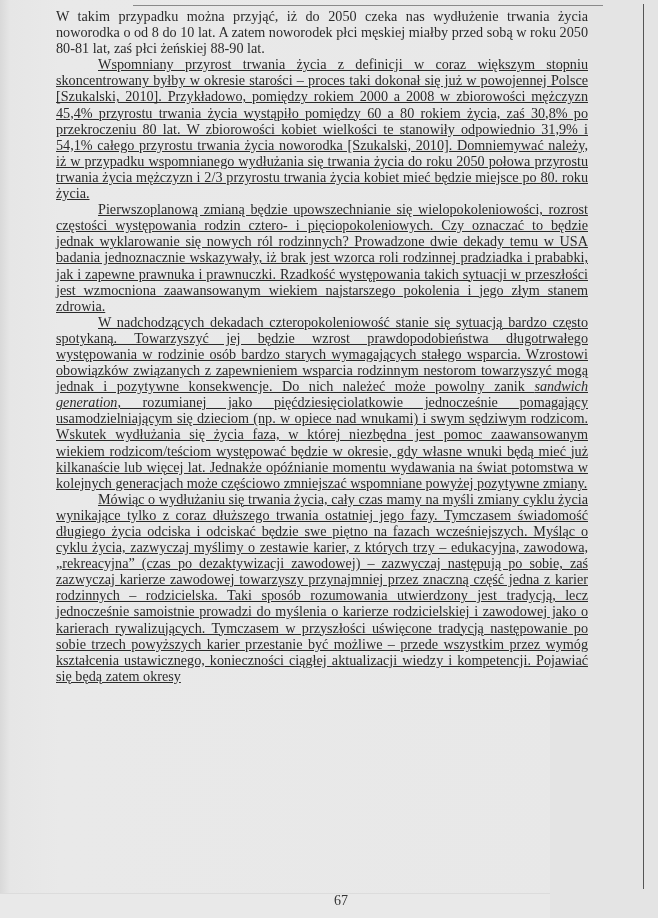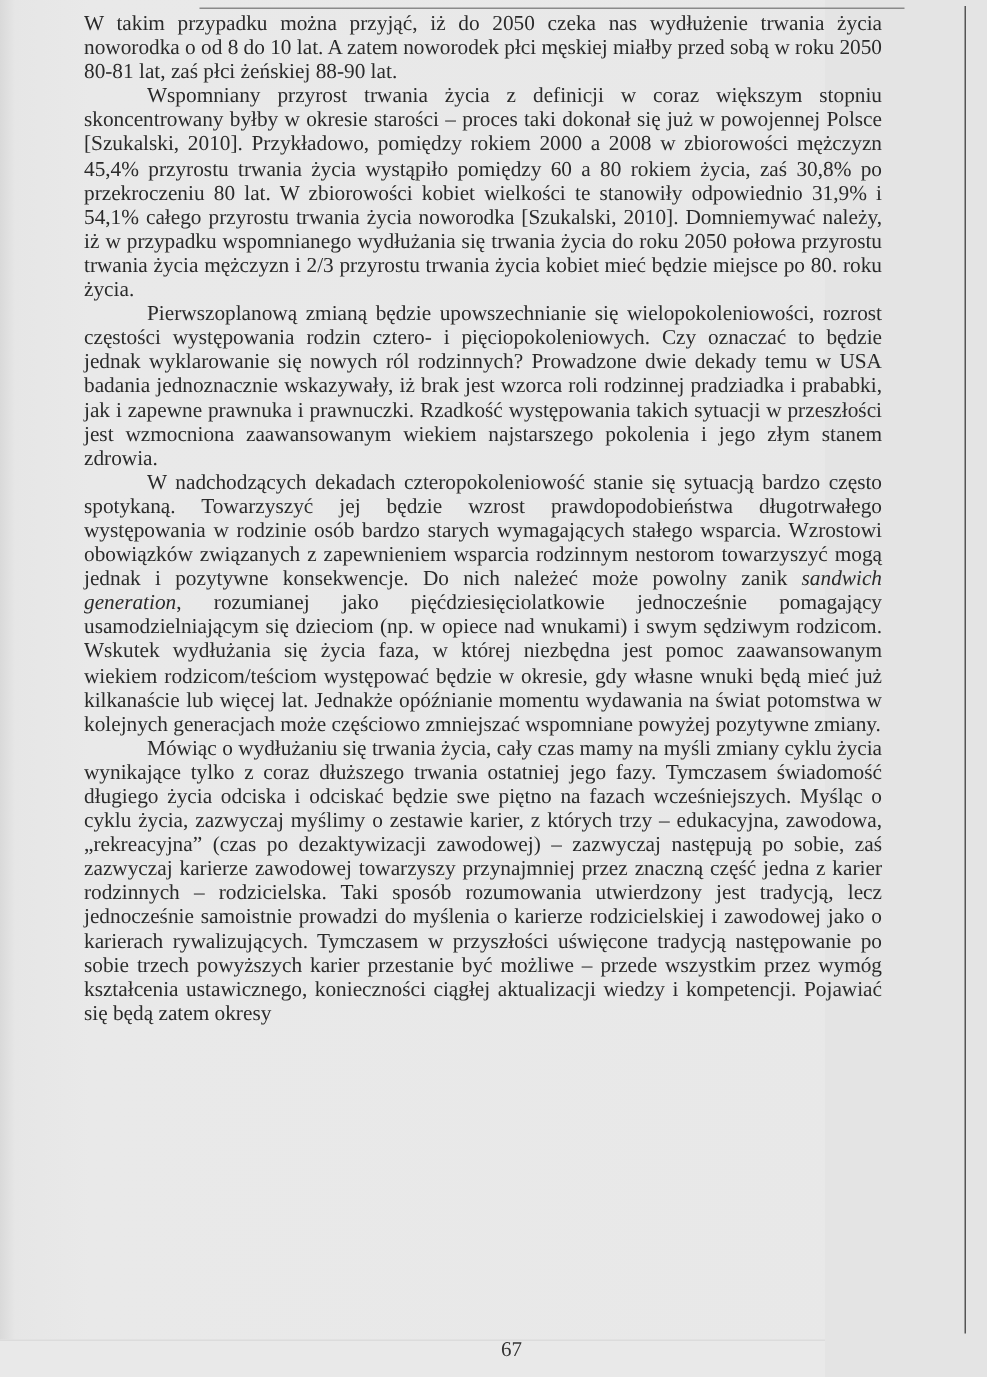--- a/index.html
+++ b/index.html
@@ -25,21 +25,21 @@
     .right-rule {
       position: absolute; left: 643px; top: 4px; width: 1px; height: 885px;
       background: #555;
     }
     .text {
       position: absolute; left: 56px; top: 8px; width: 532px;
       font-size: 14.2px; line-height: 16.1px;
       text-align: justify;
     }
     .text p { margin: 0; }
-    .text p.indent { text-indent: 42px; }
+    .text p.indent { text-indent: 42px; text-decoration: underline; }
     .text em { font-style: italic; }
     .page-number {
       position: absolute; left: 12px; width: 658px; top: 893px;
       text-align: center; font-size: 14px; color: #333;
     }
   </style>
 </head>
 <body>
 
 <div class="page">

